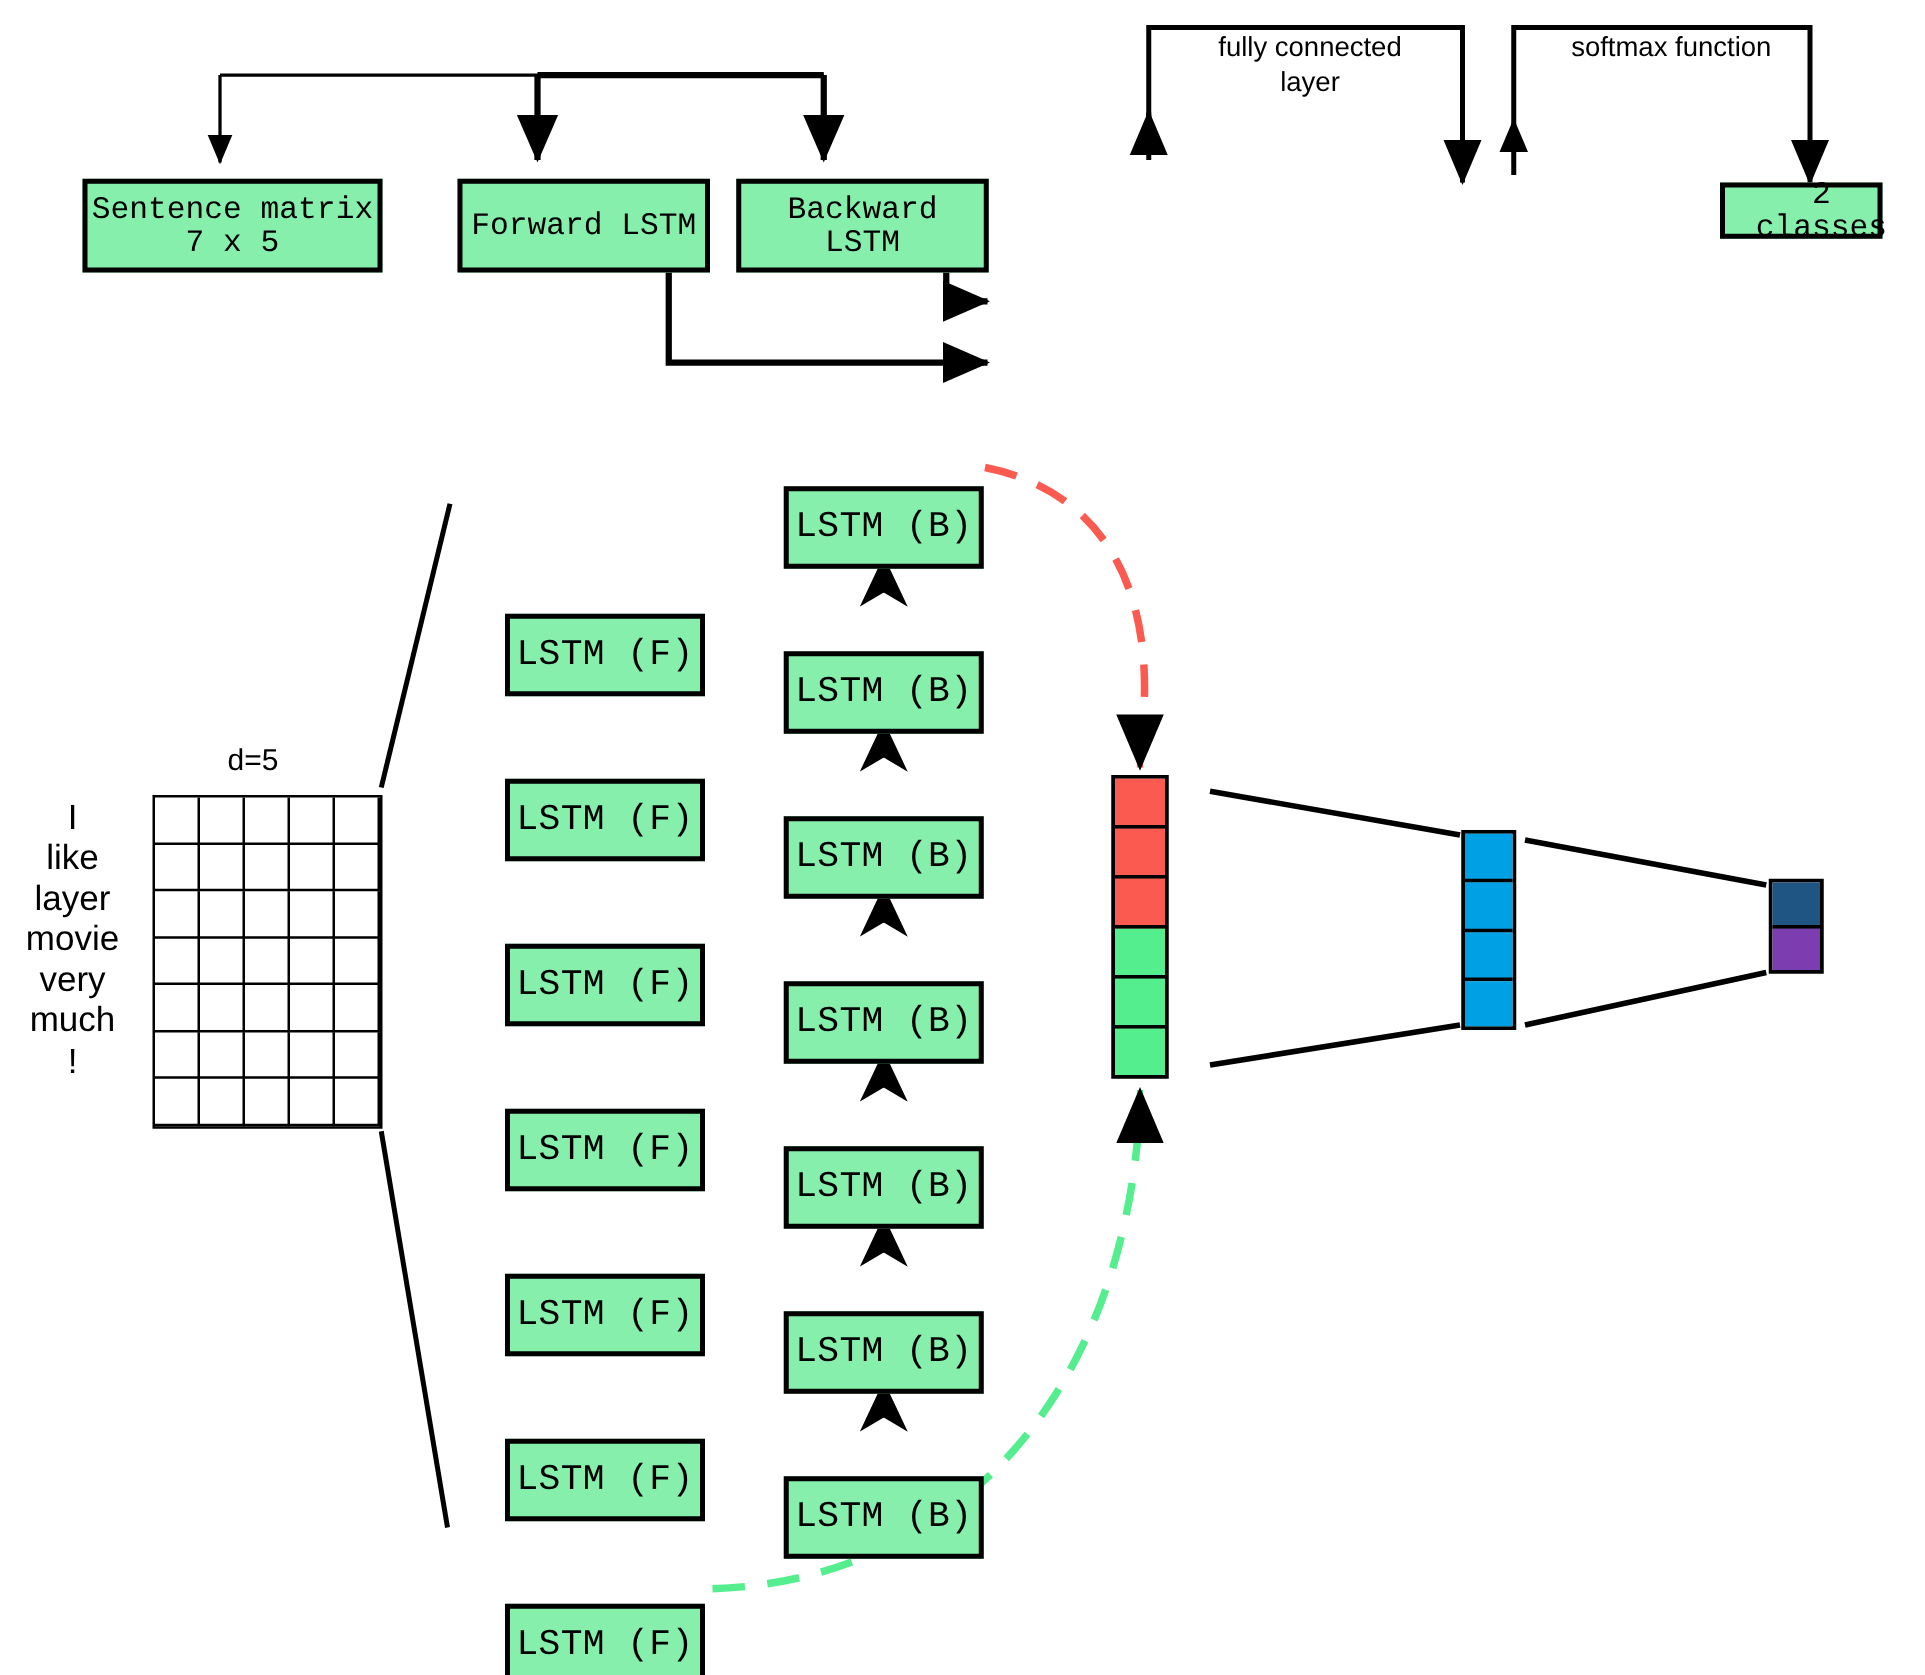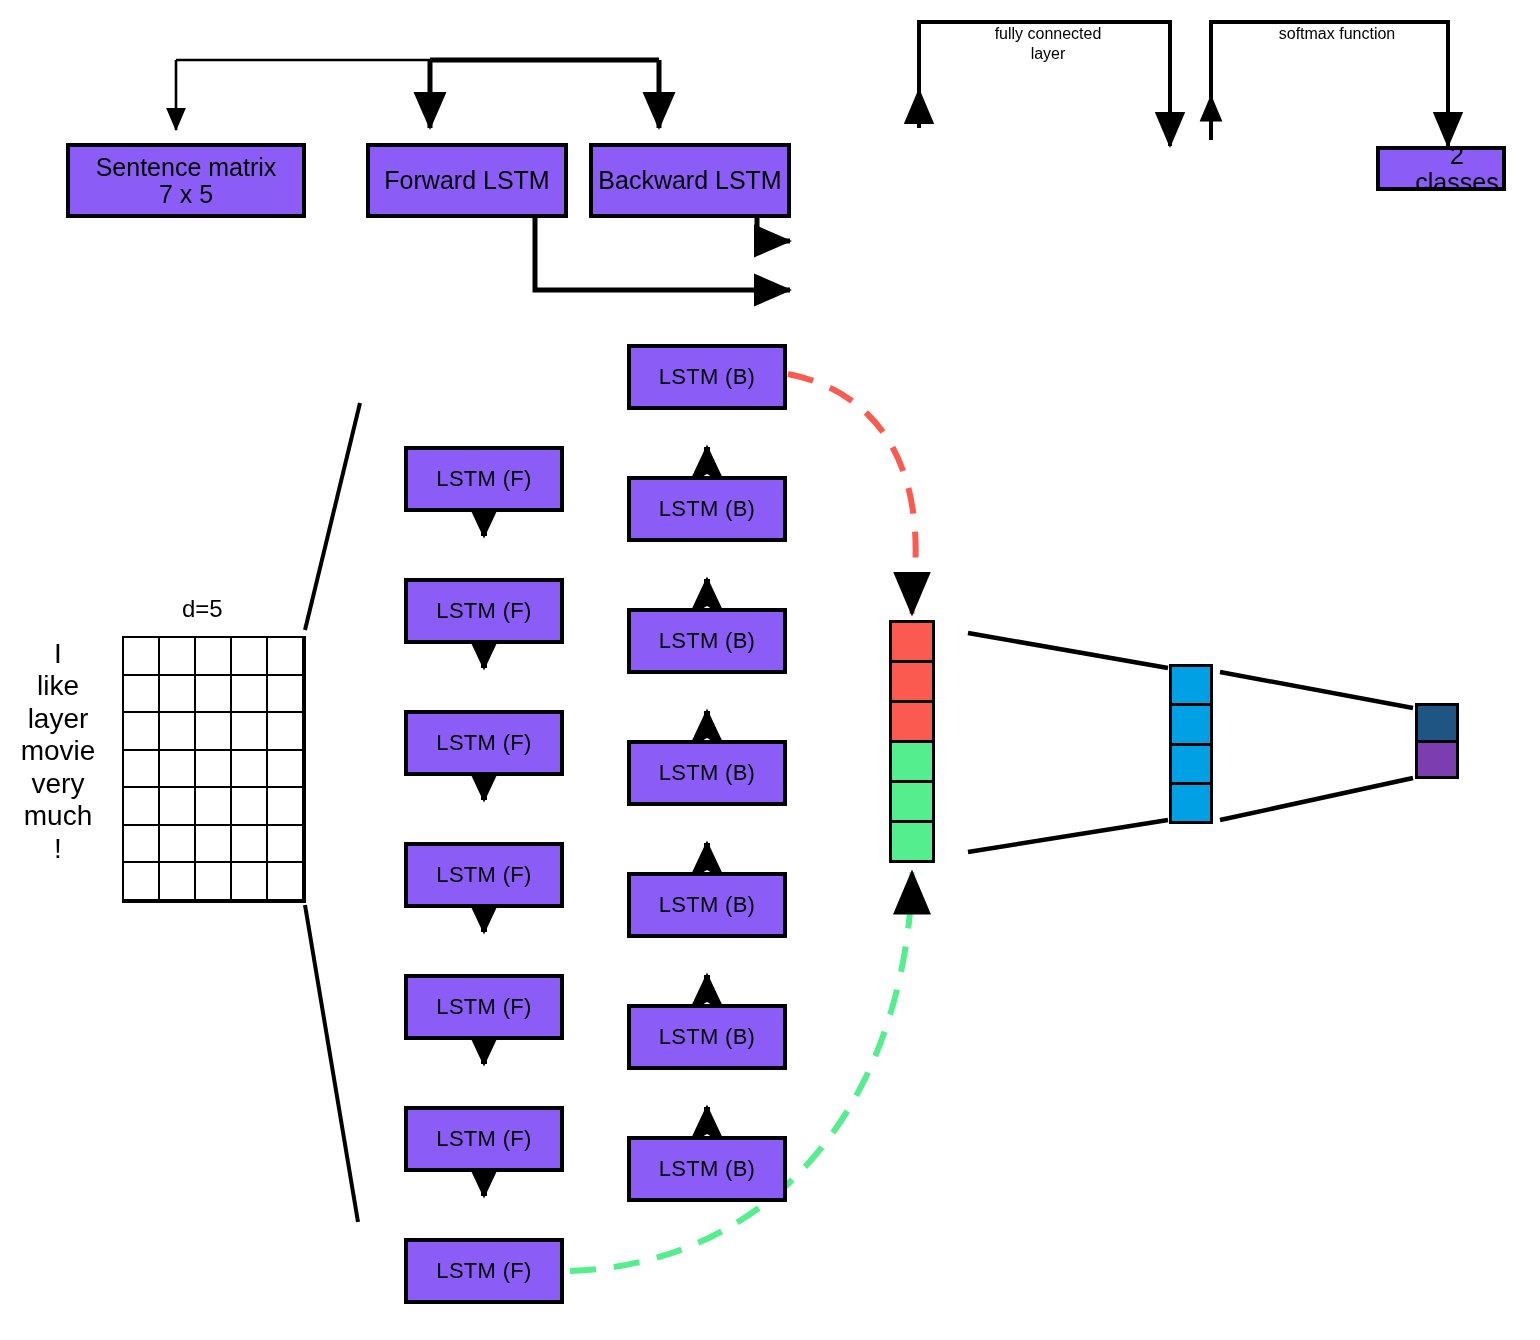--- a/index.html
+++ b/index.html
@@ -20,39 +20,41 @@
     left: 0;
     top: 0;
     width: 1540px;
     height: 1340px;
     pointer-events: none;
   }
   .box {
     position: absolute;
     box-sizing: border-box;
     border: 4px solid #000000;
-    background: #8b5cf6;
+    background: #86efac;
     display: flex;
     align-items: center;
     justify-content: center;
     text-align: center;
     color: #000000;
     line-height: 1.08;
+    font-family: Liberation Mono, monospace;
   }
   .lstm-box {
-    font-size: 22px;
+    font-size: 29px;
     letter-spacing: 0.3px;
+    margin-top: 45px;
   }
   .title-box { font-size: 25px; }
   .plain-label {
     position: absolute;
     color: #000000;
     text-align: center;
     line-height: 1.25;
-    font-size: 16px;
+    font-size: 22px;
   }
   .big-text-box {
     position: absolute;
     box-sizing: border-box;
     border: 4px solid #000000;
     background: #ffffff;
     font-size: 23px;
     color: #000000;
     line-height: 1.38;
     padding: 12px 9px 8px 12px;

